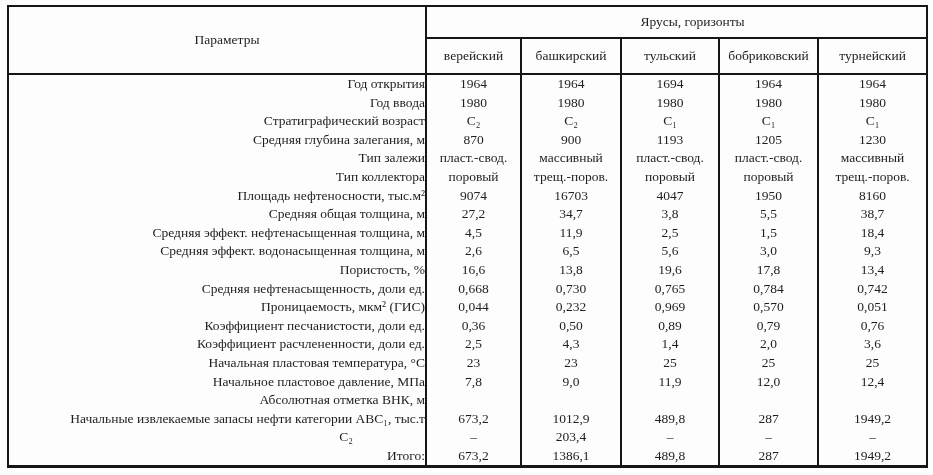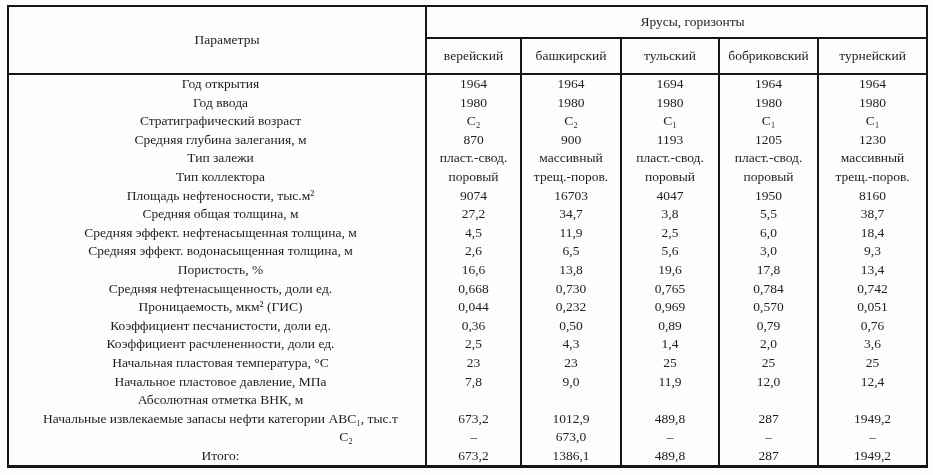--- a/index.html
+++ b/index.html
@@ -53,21 +53,21 @@
   th.col-head:first-child { border-left: none; }
   td {
     padding: 0;
     height: 18.6px;
     line-height: 18.6px;
     vertical-align: middle;
     white-space: nowrap;
     overflow: hidden;
   }
   td.label {
-    text-align: center;
+    text-align: right;
     padding-left: 7px;
   }
   td.label.label-right {
     text-align: right;
     padding-right: 72px;
     padding-left: 0;
   }
   td.val {
     text-align: center;
     border-left: 2px solid #161616;
@@ -162,21 +162,21 @@
           <td class="val">34,7</td>
           <td class="val">3,8</td>
           <td class="val">5,5</td>
           <td class="val">38,7</td>
         </tr>
         <tr>
           <td class="label">Средняя эффект. нефтенасыщенная толщина, м</td>
           <td class="val">4,5</td>
           <td class="val">11,9</td>
           <td class="val">2,5</td>
-          <td class="val">6,0</td>
+          <td class="val">1,5</td>
           <td class="val">18,4</td>
         </tr>
         <tr>
           <td class="label">Средняя эффект. водонасыщенная толщина, м</td>
           <td class="val">2,6</td>
           <td class="val">6,5</td>
           <td class="val">5,6</td>
           <td class="val">3,0</td>
           <td class="val">9,3</td>
         </tr>
@@ -248,21 +248,21 @@
           <td class="label">Начальные извлекаемые запасы нефти категории АВС₁, тыс.т</td>
           <td class="val">673,2</td>
           <td class="val">1012,9</td>
           <td class="val">489,8</td>
           <td class="val">287</td>
           <td class="val">1949,2</td>
         </tr>
         <tr>
           <td class="label label-right">С₂</td>
           <td class="val">–</td>
-          <td class="val">673,0</td>
+          <td class="val">203,4</td>
           <td class="val">–</td>
           <td class="val">–</td>
           <td class="val">–</td>
         </tr>
         <tr>
           <td class="label">Итого:</td>
           <td class="val">673,2</td>
           <td class="val">1386,1</td>
           <td class="val">489,8</td>
           <td class="val">287</td>

